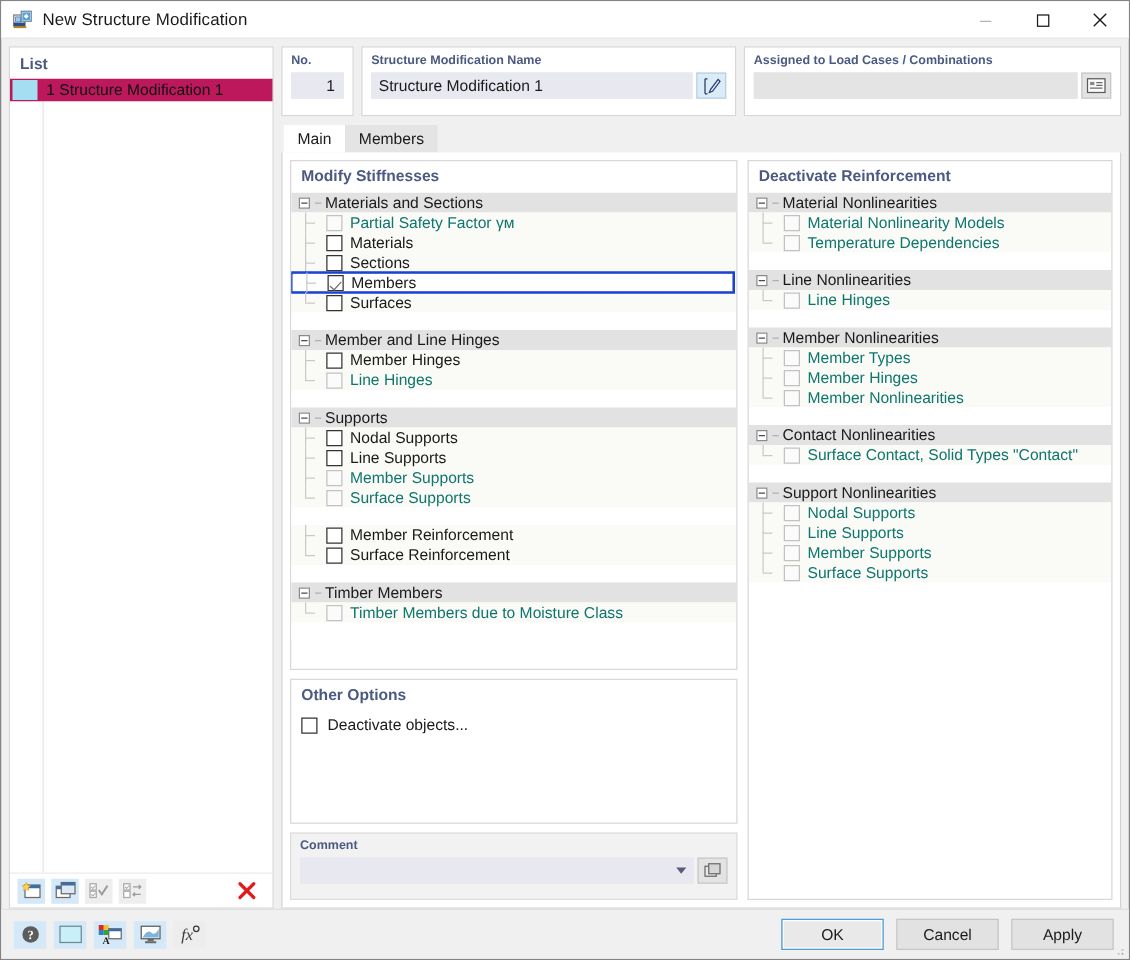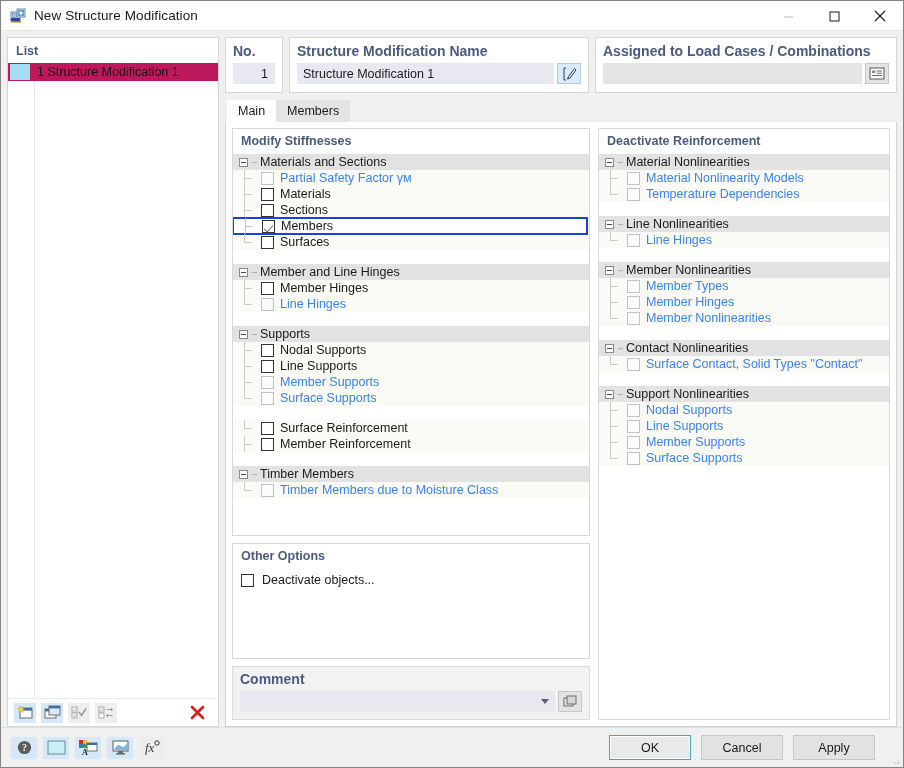--- a/index.html
+++ b/index.html
@@ -112,21 +112,21 @@
     min-width: 0; min-height: 0;
   }
   .toprow { display: flex; gap: 6px; height: 56px; flex: none; }
 
   .card {
     background: #ffffff;
     border: 1px solid #d6d6d6;
     padding: 5px 7px 0 7px;
   }
   .card-title {
-    font-size: 14px; font-weight: bold; color: #4a5a80;
+    font-size: 10px; font-weight: bold; color: #4a5a80;
     margin-bottom: 4px;
   }
   .no-card { width: 58px; flex: none; }
   .name-card { flex: 1; min-width: 0; }
   .assign-card { width: 302px; flex: none; }
 
   .field {
     height: 21px;
     background: #e8e8f0;
     border: 1px solid #e8e8f0;
@@ -245,21 +245,21 @@
   }
   .cbx.dim { border-color: #c2c2c2; background: #fbfbfb; }
   .cbx.checked::after {
     content: ""; position: absolute;
     left: 3px; top: 2px;
     width: 4px; height: 8px;
     border: solid #6f6f6f;
     border-width: 0 1.6px 1.6px 0;
     transform: rotate(42deg);
   }
-  .kid.dim .kid-label { color: #3b82f6; }
+  .kid.dim .kid-label { color: #0f766e; }
   .kid.focus {
     outline: 2px solid #1a42d8;
     outline-offset: -1px;
     background: #ffffff;
     width: 354px;
     border: 1px dotted #b0b0b0;
   }
   .spacer-row { height: 14px; background: #ffffff; }
 
   
@@ -298,21 +298,21 @@
   }
   .foot-icons { display: flex; gap: 6px; align-items: center; }
   .foot-ico {
     width: 26px; height: 22px;
     display: flex; align-items: center; justify-content: center;
     position: relative;
   }
   .foot-ico.active { background: #d4e8f7; }
   .foot-ico.plain { background: #ededed; }
   .foot-btns {
-    position: absolute; right: 28px;
+    position: absolute; right: 12px;
     display: flex; gap: 10px;
   }
   .btn {
     width: 82px; height: 25px;
     background: #e2e2e2;
     border: 1px solid #c6c6c6;
     font-size: 12.5px; color: #1a1a1a;
     display: flex; align-items: center; justify-content: center;
   }
   .btn.default {
@@ -537,29 +537,29 @@
                     <span class="kid-label">Member Supports</span>
                   </div>
                   <div class="kid dim last">
                     <span class="treeline"></span>
                     <span class="cbx dim"></span>
                     <span class="kid-label">Surface Supports</span>
                   </div>
                 </div>
                 <div class="spacer-row"></div>
                 <div class="kids">
+                  <div class="kid">
+                    <span class="treeline"></span>
+                    <span class="cbx"></span>
+                    <span class="kid-label">Member Reinforcement</span>
+                  </div>
                   <div class="kid last">
                     <span class="treeline"></span>
                     <span class="cbx"></span>
                     <span class="kid-label">Surface Reinforcement</span>
-                  </div>
-                  <div class="kid">
-                    <span class="treeline"></span>
-                    <span class="cbx"></span>
-                    <span class="kid-label">Member Reinforcement</span>
                   </div>
                 </div>
                 <div class="spacer-row"></div>
                 <div class="grp">
                   <span class="expander"></span>
                   <span class="grp-dash"></span>
                   <span class="grp-label">Timber Members</span>
                 </div>
                 <div class="kids">
                   <div class="kid dim last">

